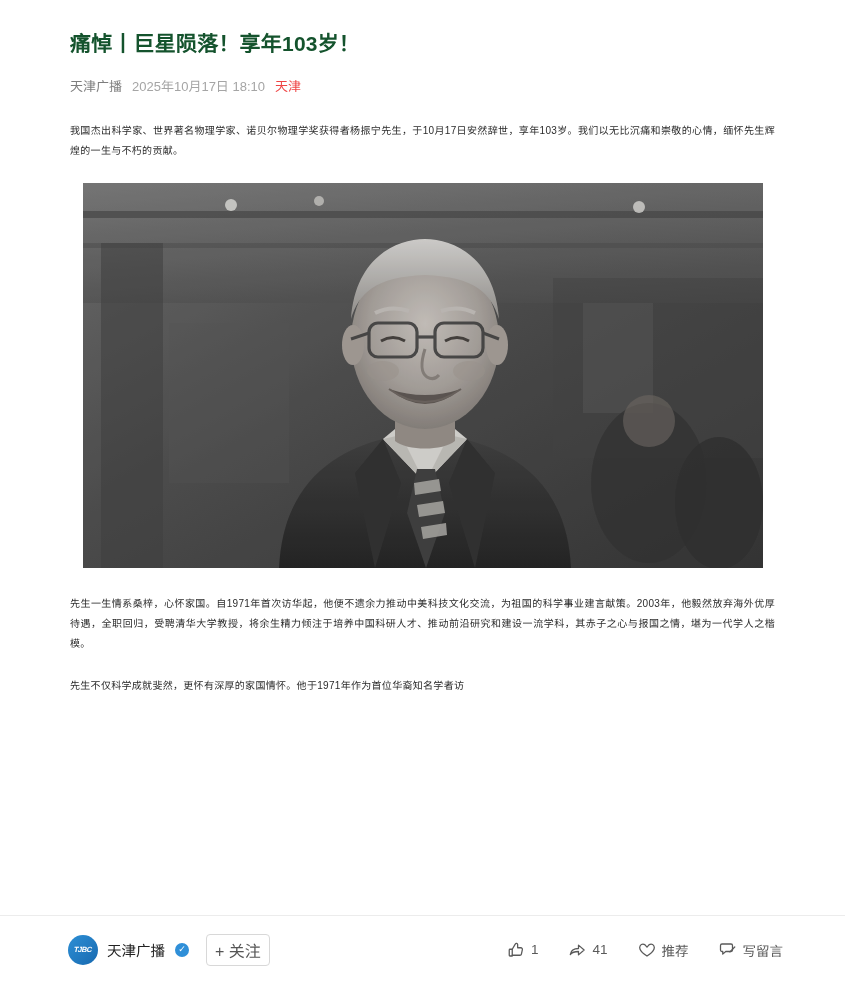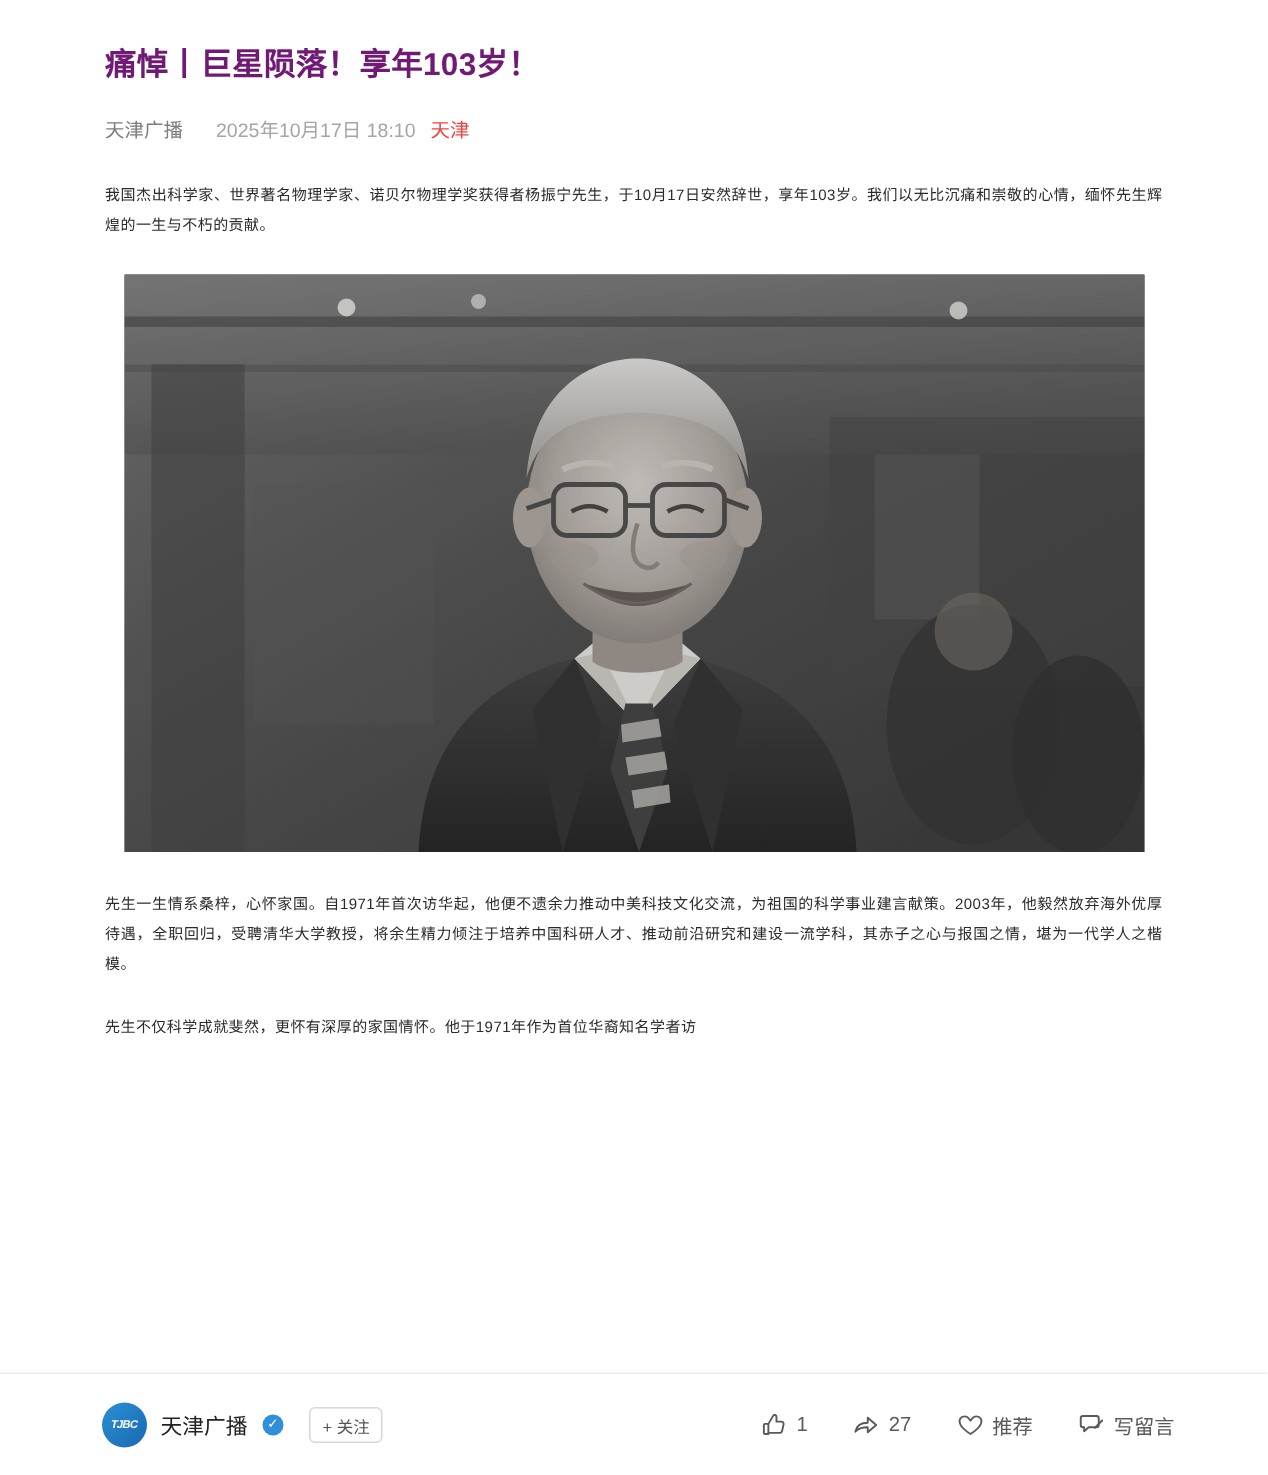--- a/index.html
+++ b/index.html
@@ -26,38 +26,37 @@
     padding: 22px 70px 0 70px;
     box-sizing: border-box;
     height: 915px;
     overflow: hidden;
     position: relative;
   }
   .title {
     font-size: 21px;
     font-weight: 700;
     line-height: 1.5;
-    color: #701a75;
+    color: #14532d;
     letter-spacing: 0.2px;
     margin: 6px 0 16px 0;
   }
   .meta {
     font-size: 13px;
     color: #8a8a8a;
     margin-bottom: 26px;
     display: flex;
     align-items: center;
     gap: 10px;
   }
   .meta .source {
     color: #7d7d7d;
   }
   .meta .time {
     color: #a5a5a5;
-    margin-left: 12px;
   }
   .meta .loc {
     color: #ef4444;
   }
   p.body-text {
     font-size: 10px;
     line-height: 2.0;
     color: #2b2b2b;
     margin: 0 0 22px 0;
     letter-spacing: 0.3px;
@@ -145,21 +144,21 @@
     justify-content: center;
     color: #fff;
     font-size: 9px;
     line-height: 1;
     margin-left: 1px;
   }
   .follow-btn {
     margin-left: 8px;
     border: 1px solid #d8d8d8;
     border-radius: 4px;
-    font-size: 11px;
+    font-size: 16px;
     color: #555;
     padding: 3px 8px;
     background: #fff;
     display: inline-flex;
     align-items: center;
     gap: 2px;
     cursor: pointer;
   }
   .actions {
     display: flex;
@@ -332,21 +331,21 @@
         </span>
         <span class="count">1</span>
       </div>
 
       <div class="action">
         <span>
           <svg width="18" height="18" viewBox="0 0 24 24" fill="none" stroke="#5a5a5a" stroke-width="1.7" stroke-linecap="round" stroke-linejoin="round">
             <path d="M3 18c1-6 6-8 11-8V5.5L21.5 12 14 18.5V14c-5 0-8.5 1-11 4z"></path>
           </svg>
         </span>
-        <span class="count">27</span>
+        <span class="count">41</span>
       </div>
 
       <div class="action">
         <span>
           <svg width="18" height="18" viewBox="0 0 24 24" fill="none" stroke="#5a5a5a" stroke-width="1.7" stroke-linecap="round" stroke-linejoin="round">
             <path d="M12 20s-7.5-4.7-9.3-9.1C1.3 7.4 3.4 4.3 6.6 4.3c2 0 3.4 1.1 4.3 2.4l1.1 1.5 1.1-1.5c.9-1.3 2.3-2.4 4.3-2.4 3.2 0 5.3 3.1 3.9 6.6C19.5 15.3 12 20 12 20z"></path>
           </svg>
         </span>
         <span class="count">推荐</span>
       </div>

